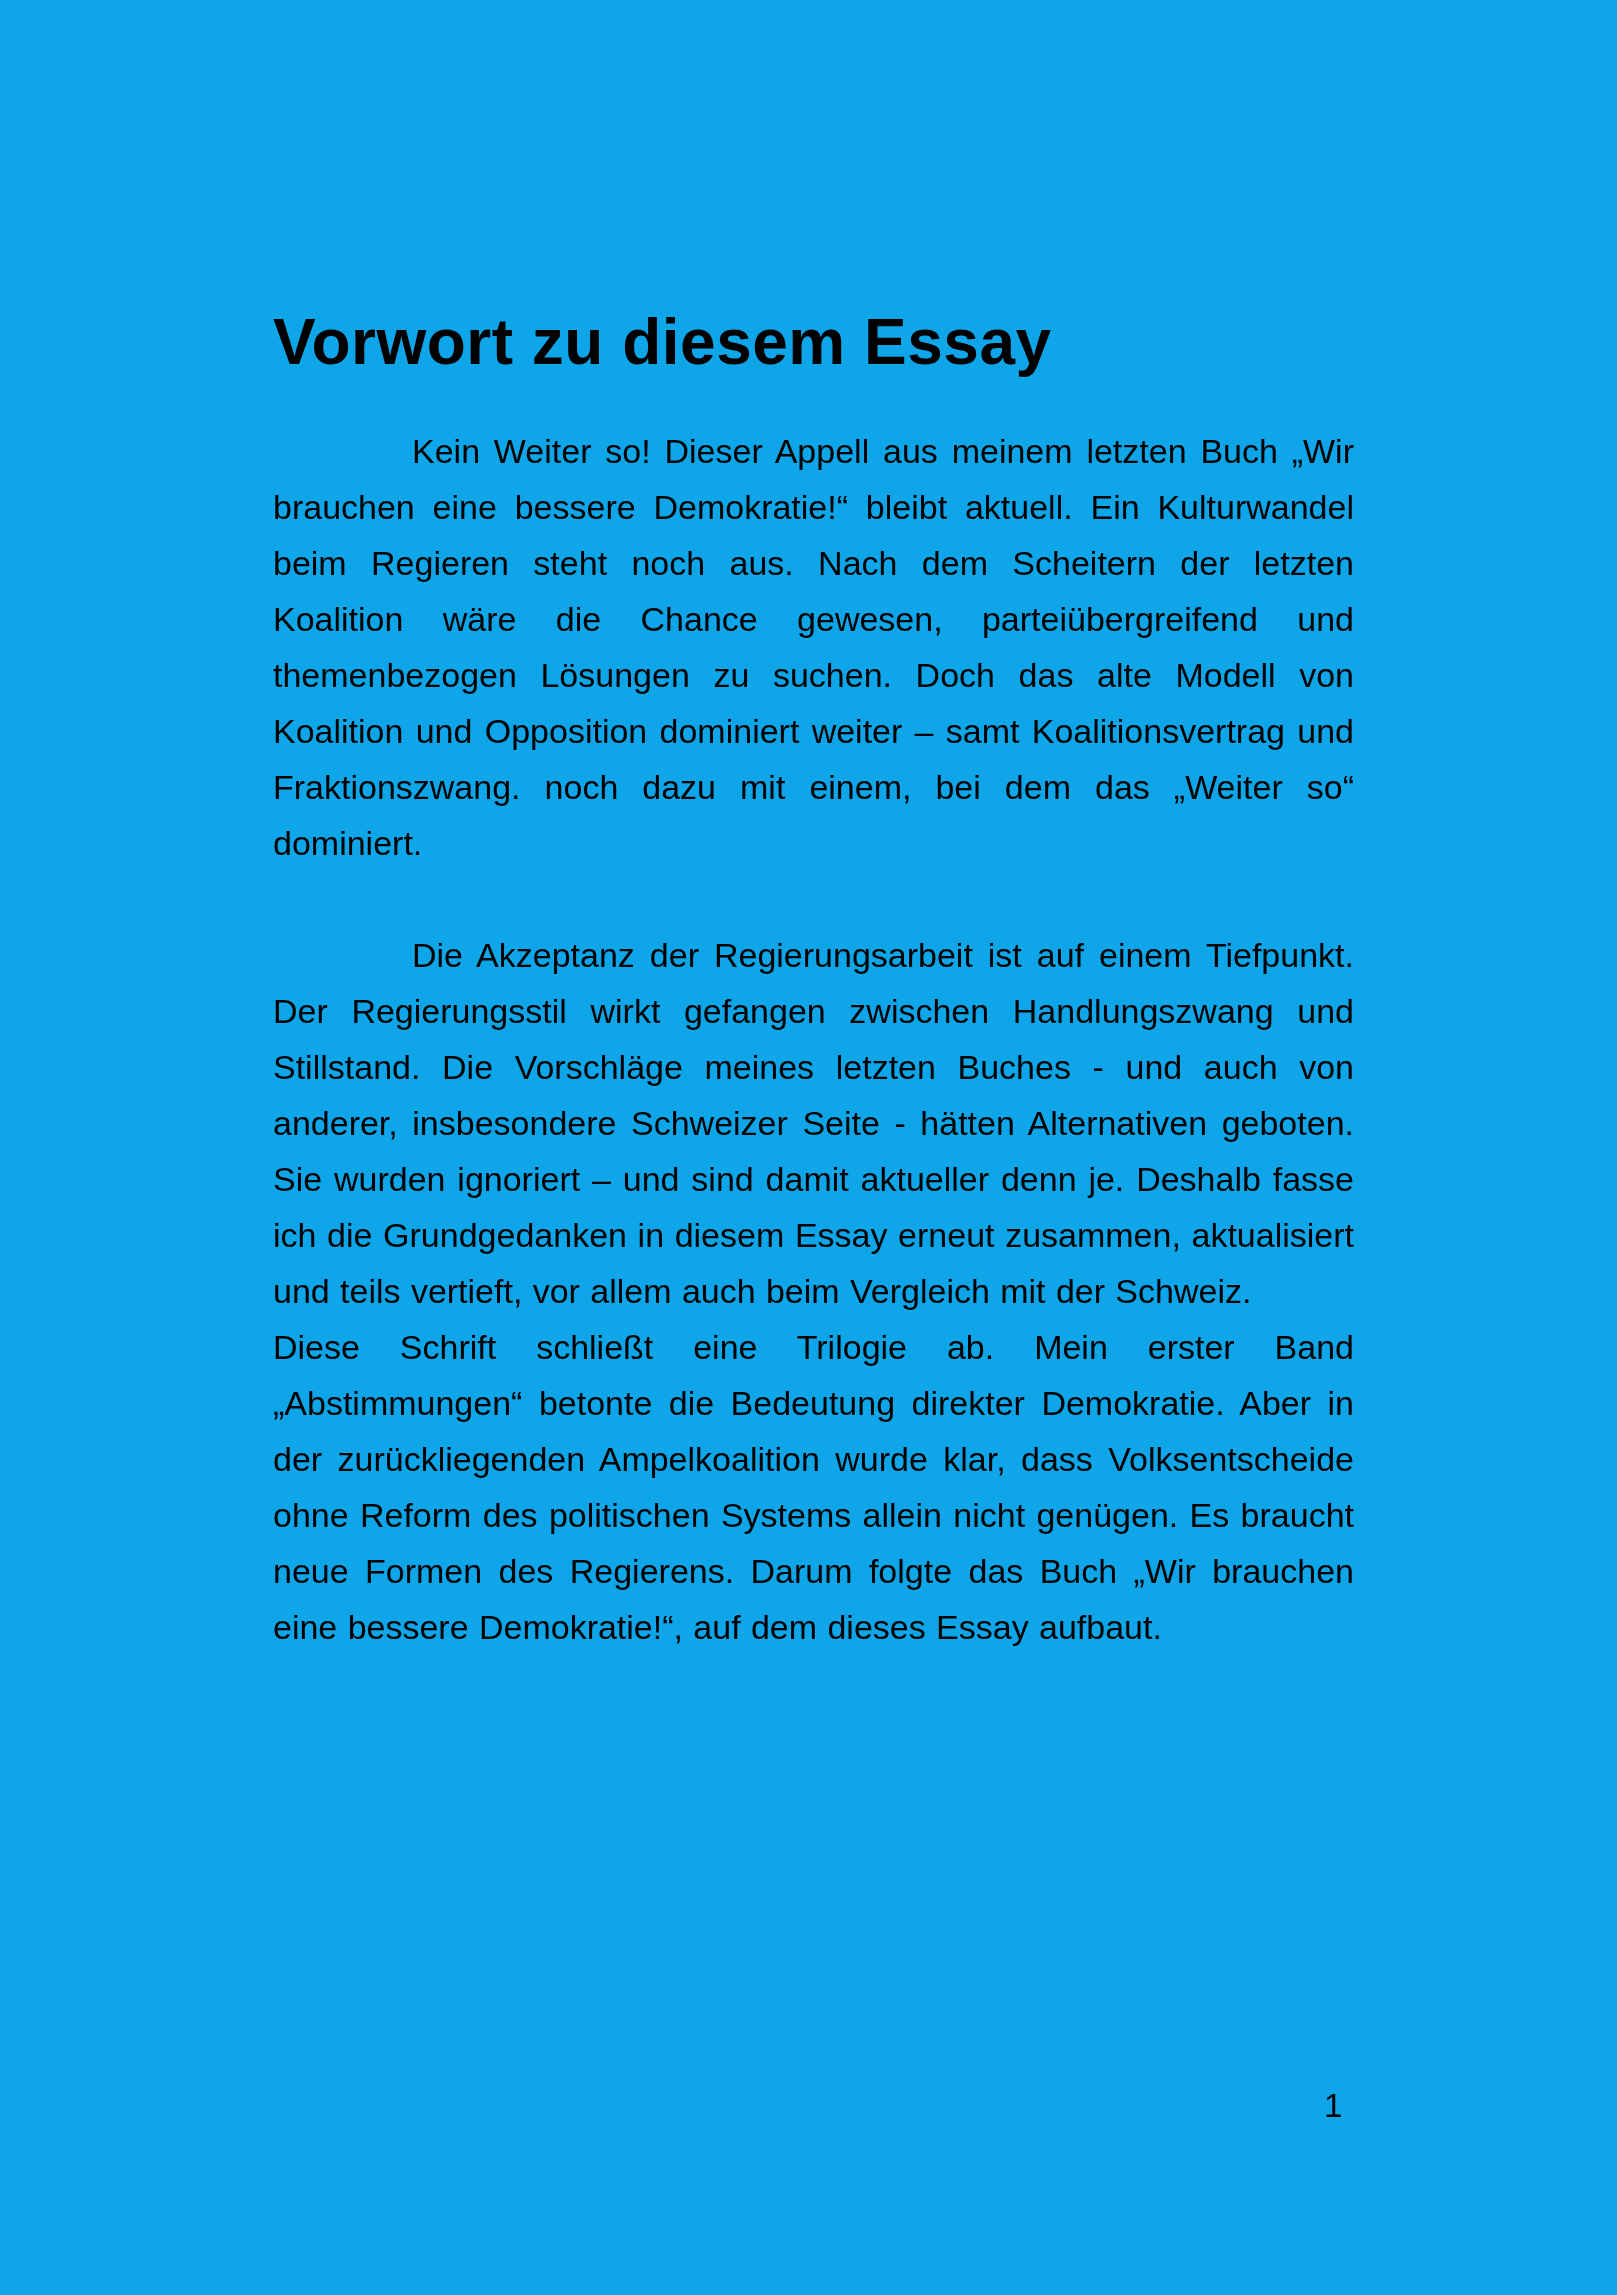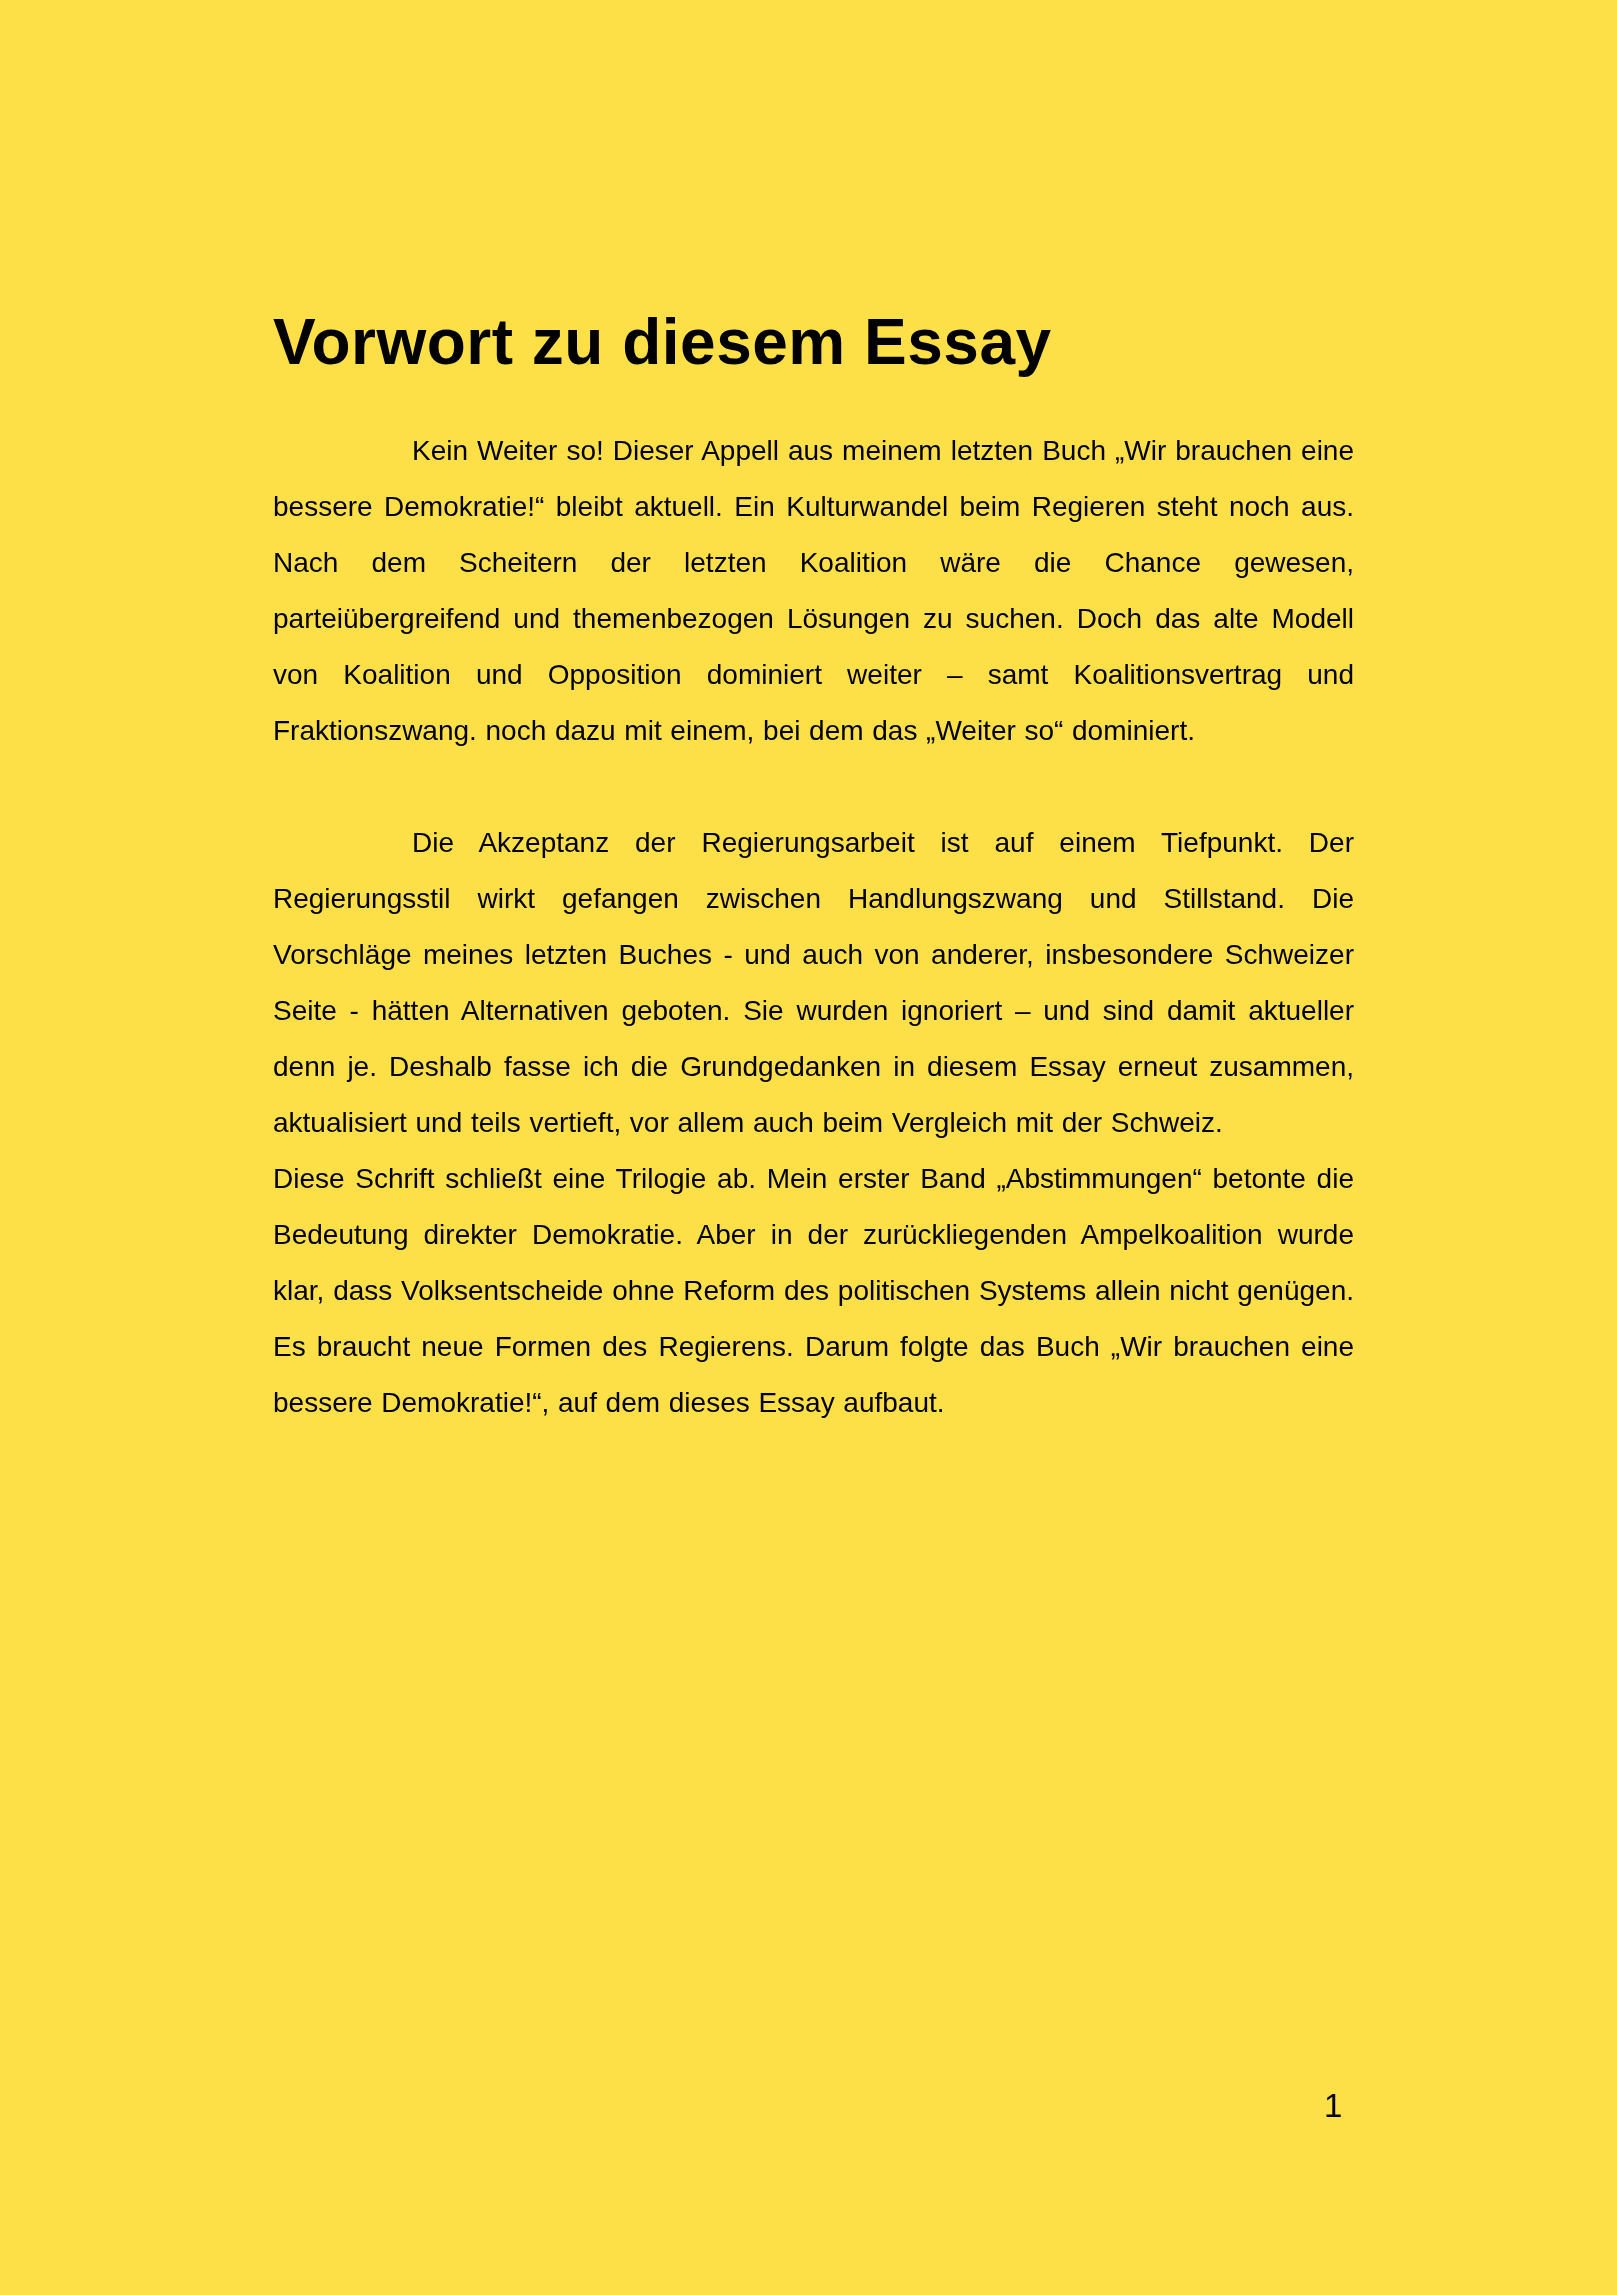--- a/index.html
+++ b/index.html
@@ -12,39 +12,39 @@
     position: relative;
     font-family: "Liberation Sans", sans-serif;
     color: #000000;
   }
   .page {
     position: absolute;
     left: 0;
     top: 0;
     width: 1618px;
     height: 2295px;
-    background: #fde047;
+    background: #0ea5e9;
   }
   .content {
     position: absolute;
     left: 273px;
     top: 305px;
     width: 1081px;
   }
   h1.title {
     font-family: "Liberation Sans", sans-serif;
     font-weight: 700;
     font-size: 64px;
     letter-spacing: 0.5px;
     color: #000000;
     margin-bottom: 44px;
     white-space: nowrap;
   }
   .body-text p {
-    font-size: 28px;
+    font-size: 34px;
     line-height: 56px;
     text-align: justify;
     color: #000000;
     word-spacing: 0.9px;
   }
   .body-text p.indent {
     text-indent: 139px;
   }
   .body-text p.gap-after {
     margin-bottom: 56px;

